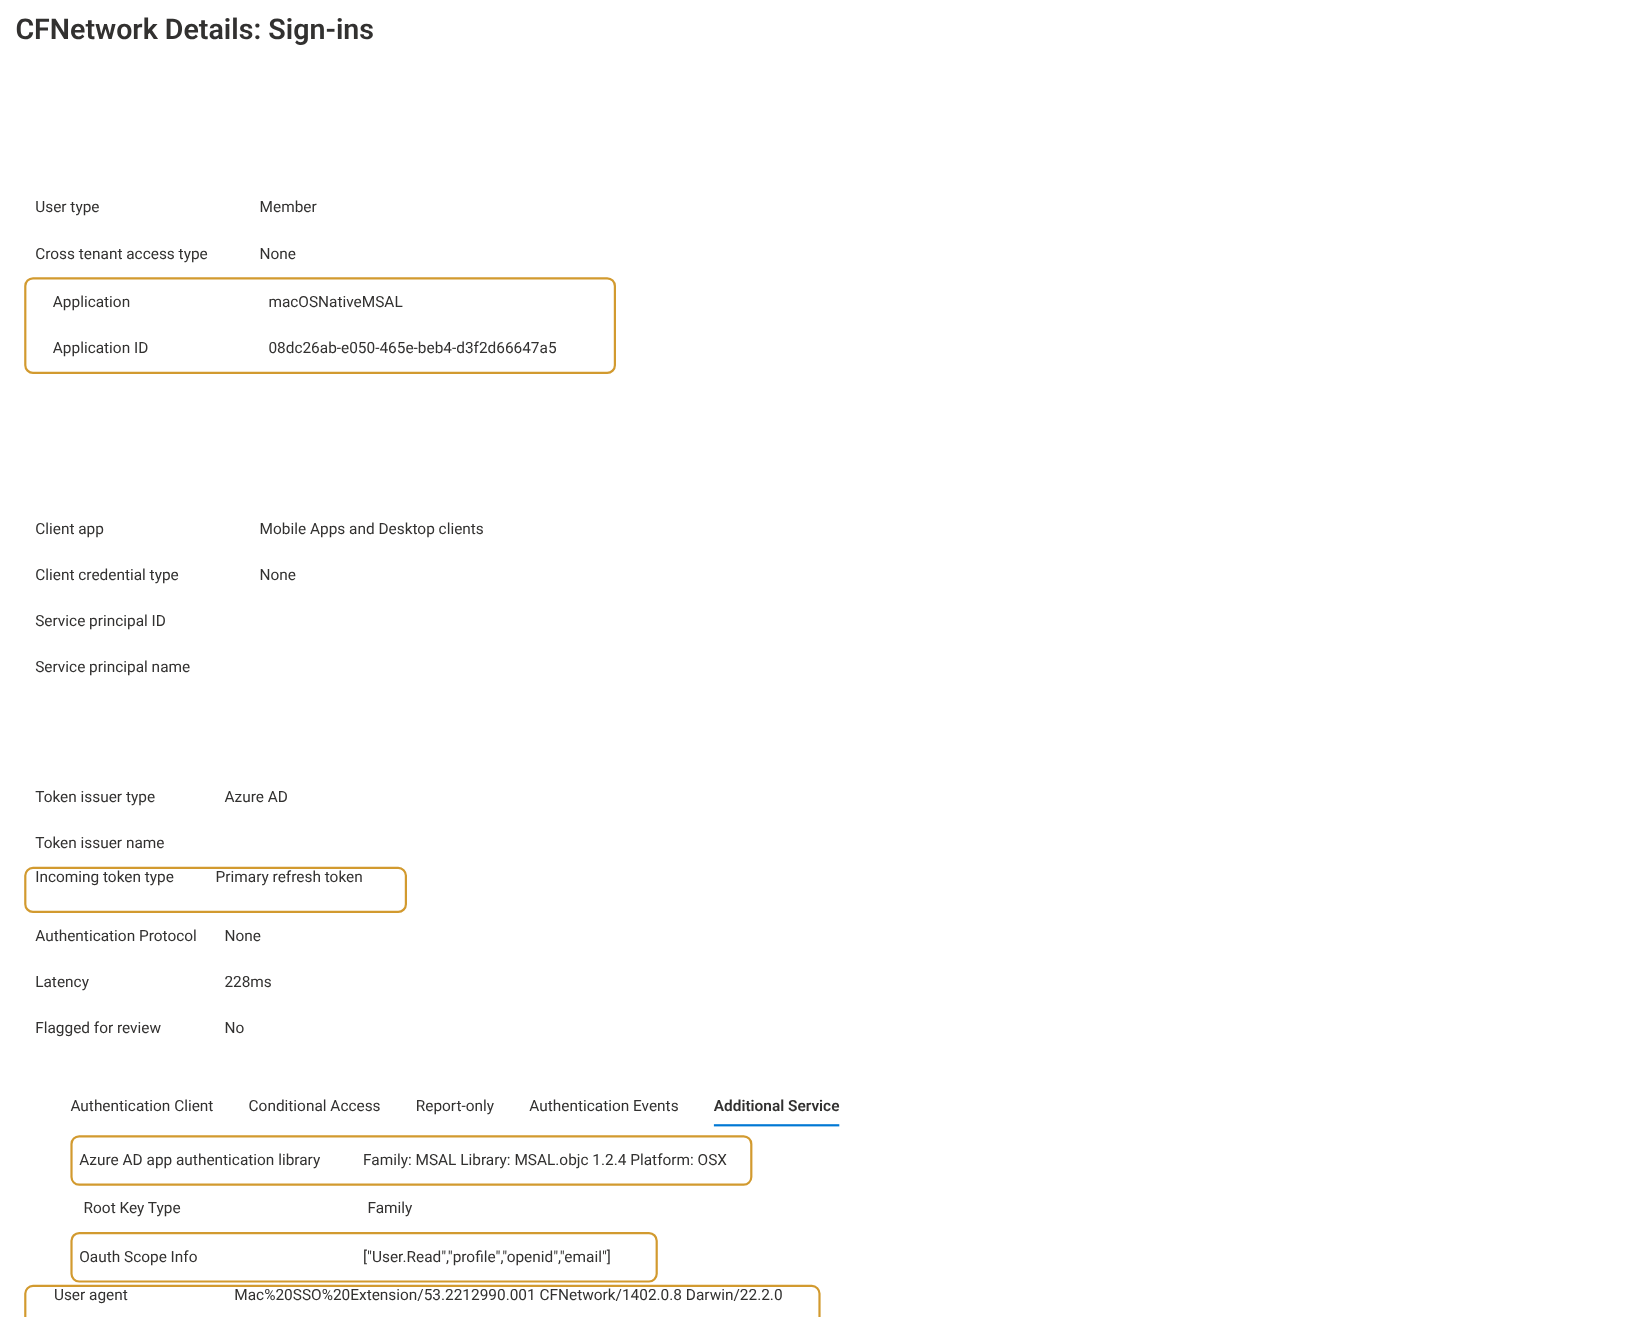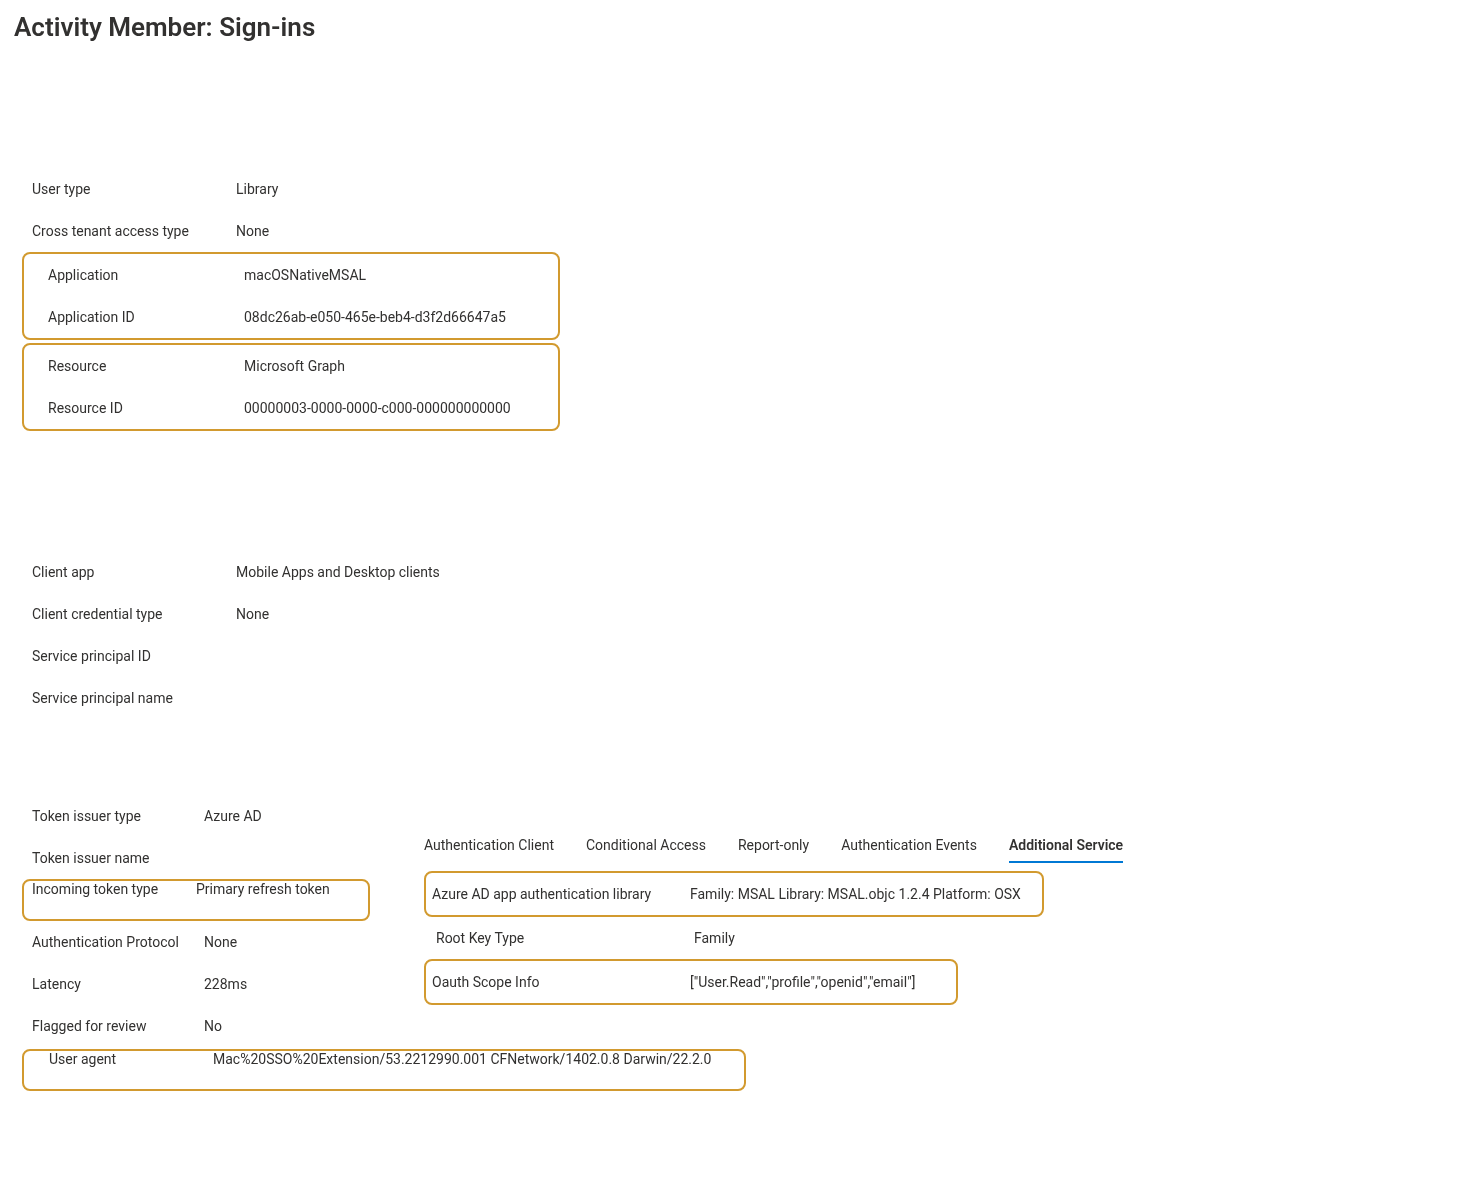--- a/index.html
+++ b/index.html
@@ -43,20 +43,21 @@
 
   
   .block3 .row { height: 38px; align-items: center; }
   .block3 .label { width: 172px; flex: 0 0 172px; }
 
   
   .bottom-area {
     display: flex;
     align-items: flex-start;
     gap: 0;
+    flex-direction: column;
   }
   .left-col { flex: 0 0 auto; }
   .right-col { flex: 1 1 auto; padding-left: 50px; }
 
   
   .tab-row {
     display: flex;
     gap: 32px;
     border-bottom: none;
     margin-bottom: 10px;
@@ -103,58 +104,48 @@
   .vspace-lg { height: 110px; }
   .vspace-md { height: 76px; }
 
   .pad-inner .row { padding-left: 24px; }
   .pad-inner .label { width: 196px; flex: 0 0 196px; }
 
 </style>
 </head>
 <body>
 
-<h1 class="page-title">Activity Member: Sign-ins</h1>
+<h1 class="page-title">CFNetwork Details: Sign-ins</h1>
 
 <div class="vspace-lg"></div>
 
 <div class="section block1">
 
   <div style="padding-left:18px;">
     <div class="row">
       <div class="label">User type</div>
-      <div class="value">Library</div>
+      <div class="value">Member</div>
     </div>
     <div class="row">
       <div class="label">Cross tenant access type</div>
       <div class="value">None</div>
     </div>
   </div>
 
   <div class="hilite pad-inner" style="width:534px; margin-left:8px; margin-top:0px;">
     <div class="row">
       <div class="label">Application</div>
       <div class="value">macOSNativeMSAL</div>
     </div>
     <div class="row">
       <div class="label">Application ID</div>
       <div class="value">08dc26ab-e050-465e-beb4-d3f2d66647a5</div>
     </div>
   </div>
 
-  <div class="hilite pad-inner" style="width:534px; margin-left:8px; margin-top:3px;">
-    <div class="row">
-      <div class="label">Resource</div>
-      <div class="value">Microsoft Graph</div>
-    </div>
-    <div class="row">
-      <div class="label">Resource ID</div>
-      <div class="value">00000003-0000-0000-c000-000000000000</div>
-    </div>
-  </div>
 
 </div>
 
 <div class="vspace-lg"></div>
 
 <div class="section block2" style="padding-left:18px;">
   <div class="row">
     <div class="label">Client app</div>
     <div class="value">Mobile Apps and Desktop clients</div>
   </div>

